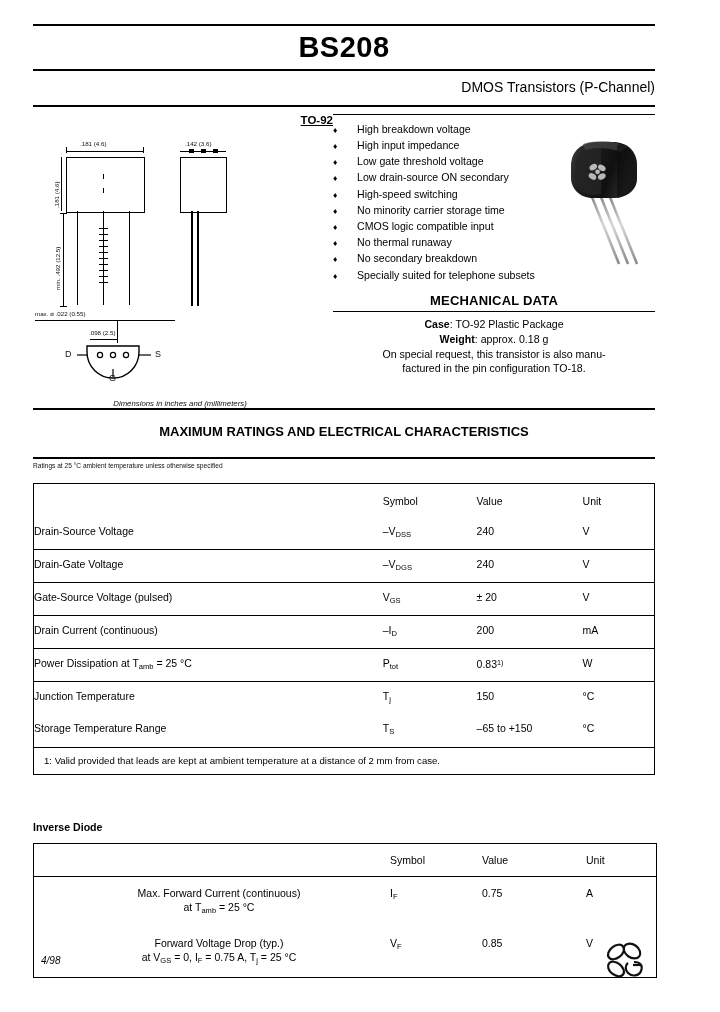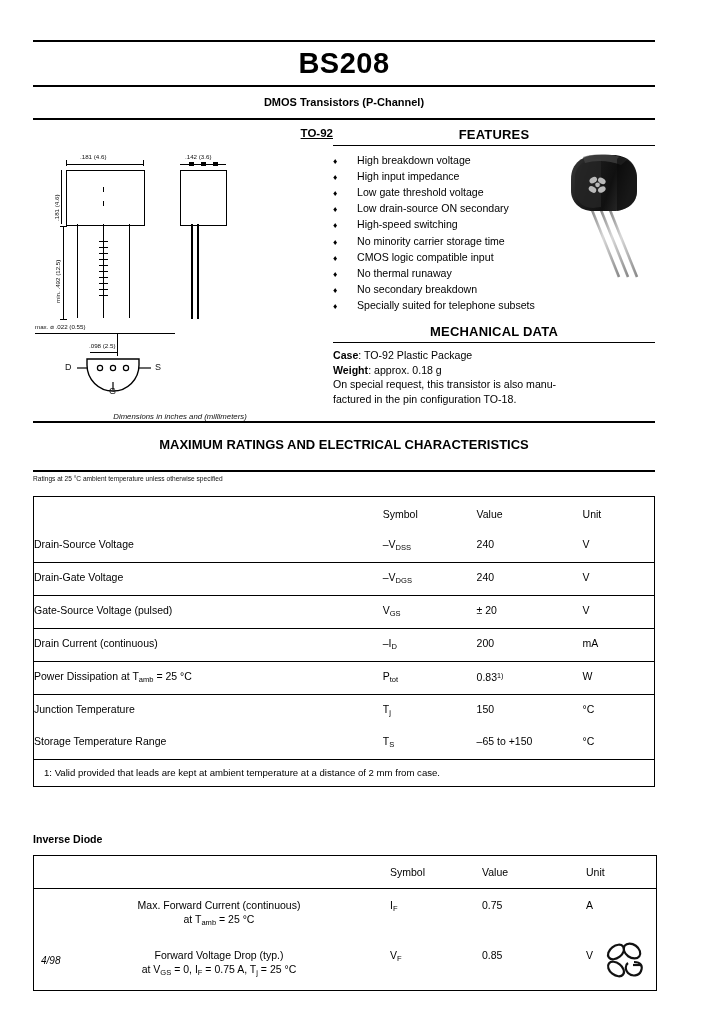--- a/index.html
+++ b/index.html
@@ -21,33 +21,33 @@
     left: 33px;
     top: 0;
     width: 622px;
     height: 1012px;
   }
 
   
   .rule-thick { border-top: 2.5px solid #000; width: 100%; }
   .rule-med   { border-top: 2px solid #000; width: 100%; }
 
-  .title-block { padding-top: 40px; }
+  .title-block { padding-top: 24px; }
   .part-title {
     text-align: center;
     font-size: 29px;
     font-weight: bold;
     letter-spacing: 0.5px;
     padding: 6px 0 7px 0;
     line-height: 1.05;
   }
   .subtitle {
-    text-align: center;
-    font-size: 11px;
-    font-weight: bold;
+    text-align: right;
+    font-size: 14px;
+    font-weight: normal;
     padding: 9px 0 9px 0;
     line-height: 1.1;
   }
 
   
   .upper {
     display: flex;
     width: 100%;
     margin-top: 7px;
   }
@@ -121,21 +121,21 @@
     font-size: 8.5px;
     line-height: 15.2px;
   }
   .feat-text { flex: 1 1 auto; }
 
   .mech {
     margin-top: 10px;
     font-size: 10.6px;
     line-height: 14.6px;
   }
-  .mech-body { margin-top: 5px; }
+  .mech-body { margin-top: 5px; text-align: center; }
   .mech-body b { font-weight: bold; }
 
   .photo {
     position: absolute;
     right: 2px;
     top: 24px;
     width: 96px;
     height: 130px;
   }
 
@@ -301,21 +301,20 @@
         <div class="lbl" style="left:122px; top:219px; font-size:9px;">S</div>
         <div class="lbl" style="left:76px; top:243px; font-size:9px;">G</div>
       </div>
 
       <div class="dim-caption">Dimensions in inches and (millimeters)</div>
     </div>
 
     <div class="right-col">
 
       <div class="features-wrap">
-        <div class="sec-head">FEATURES</div>
         <div class="sec-rule"></div>
         <ul class="feat-list">
           <li>
             <span class="feat-bullet">♦</span>
             <span class="feat-text">High breakdown voltage</span>
           </li>
           <li>
             <span class="feat-bullet">♦</span>
             <span class="feat-text">High input impedance</span>
           </li>

